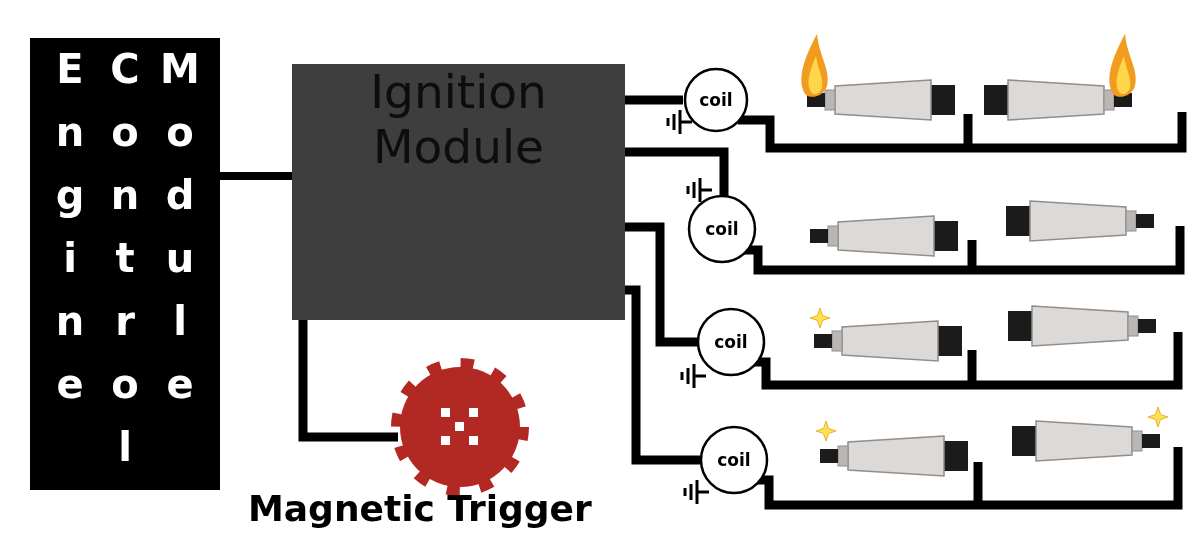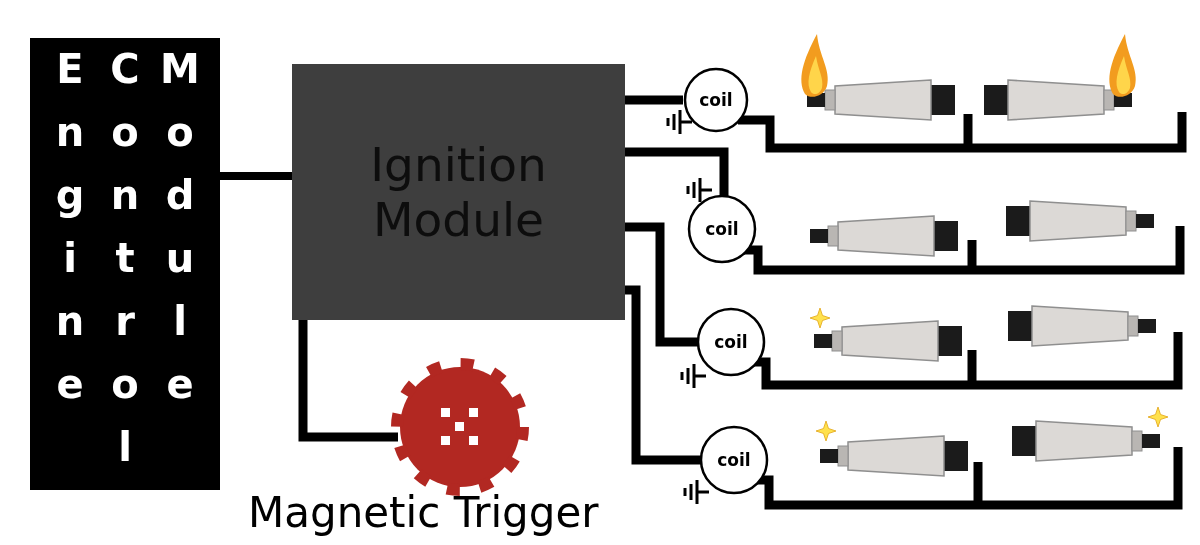--- a/index.html
+++ b/index.html
@@ -12,26 +12,26 @@
     position:absolute;left:30px;top:38px;width:190px;height:452px;background:#000;
     z-index:2;display:flex;justify-content:space-between;box-sizing:border-box;
     padding:8px 18px 0 18px;
   }
   .ecm-word{
     writing-mode:vertical-lr;text-orientation:upright;
     color:#fff;font-size:40px;font-weight:700;letter-spacing:17px;line-height:1.1;
   }
   .module-box{
     position:absolute;left:292px;top:64px;width:333px;height:256px;background:#3e3e3e;
-    z-index:2;display:flex;flex-direction:column;align-items:center;justify-content:center;
+    z-index:2;display:flex;flex-direction:column;align-items:center;
     color:#0d0d0d;font-size:47px;line-height:1.18;font-weight:400;
   }
   .trigger-label{
     position:absolute;left:248px;top:488px;z-index:2;
-    color:#000;font-size:42px;font-weight:400;white-space:nowrap;
+    color:#000;font-size:36px;font-weight:700;white-space:nowrap;
   }
   .wire{stroke:#000;stroke-width:9;fill:none;stroke-linejoin:miter;}
   .wire-thin{stroke:#000;stroke-width:8;fill:none;}
   .gnd{stroke:#000;stroke-width:3;fill:none;}
   .coil-circle{fill:#fff;stroke:#000;stroke-width:2.5;}
   .coil-text{font-family:"DejaVu Sans",sans-serif;font-size:17px;font-weight:700;fill:#000;text-anchor:middle;}
 </style>
 </head>
 <body>
 

